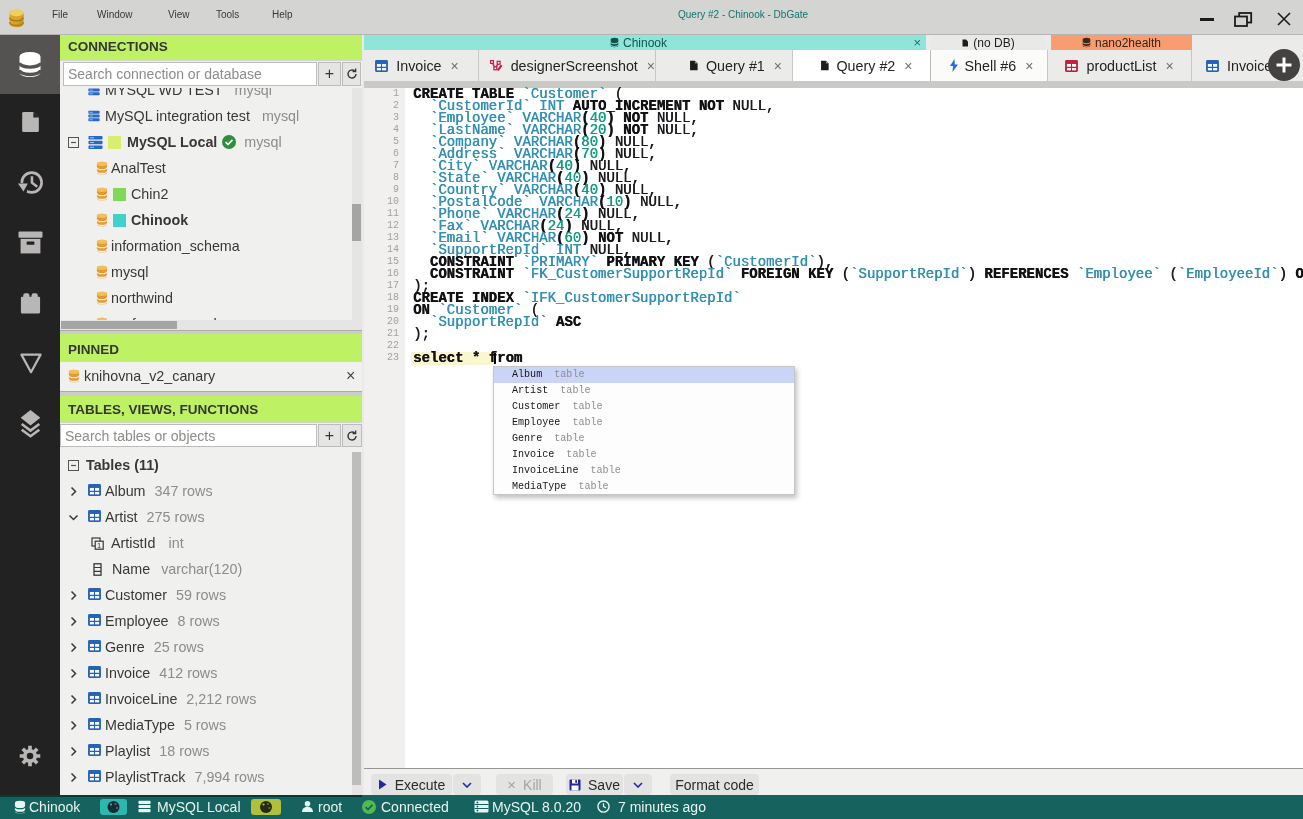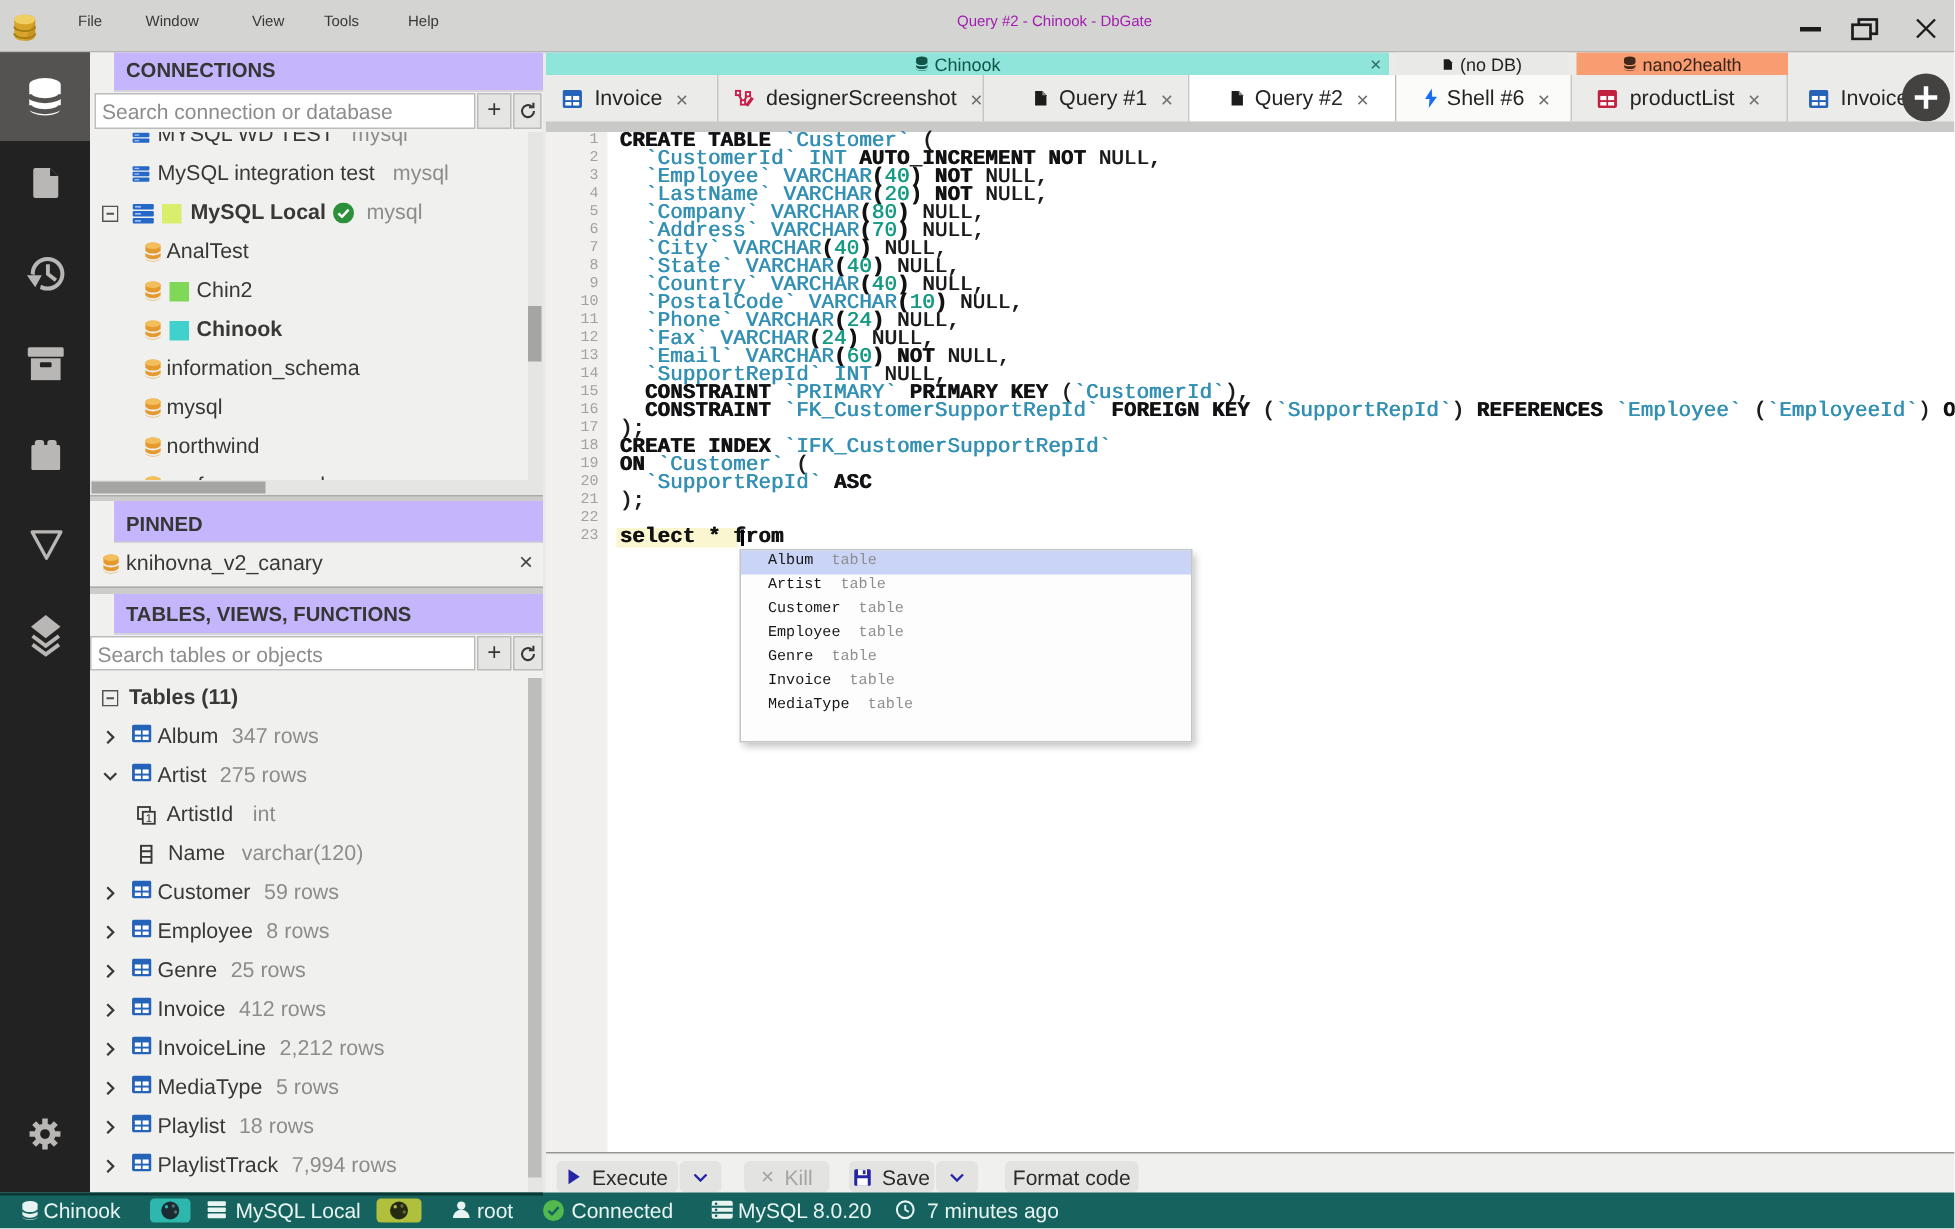--- a/index.html
+++ b/index.html
@@ -6,21 +6,21 @@
         font-family:"Liberation Sans",sans-serif;-webkit-font-smoothing:antialiased;}
   .abs{position:absolute;}
   
   #titlebar{left:0;top:0;width:1303px;height:34px;background:#d4d4d3;border-bottom:1px solid #b5b4b2;}
   .menu{position:absolute;top:9px;font-size:10px;color:#393837;}
   
   #iconbar{left:0;top:35px;width:60px;height:760px;background:#232222;}
   .ibicon{position:absolute;left:17px;}
   
   #leftpanel{left:60px;top:35px;width:302px;height:760px;background:#f0f0ef;}
-  .phead{position:absolute;left:16px;width:302px;height:25px;background:#c4b5fd;border-bottom:1px solid #d4d4d2;}
+  .phead{position:absolute;left:0;width:302px;height:25px;background:#bef264;border-bottom:1px solid #d4d4d2;}
   .phead span{position:absolute;left:8px;top:4px;font-size:13.5px;font-weight:bold;color:#363635;}
   .srch{position:absolute;background:#fff;border:1px solid #bcbcba;font-size:14px;color:#8c8c8a;
         padding-left:4px;display:flex;align-items:center;box-sizing:border-box;}
   .sbtn{position:absolute;background:#e5e5e3;border:1px solid #bcbcba;box-sizing:border-box;
         display:flex;align-items:center;justify-content:center;color:#363635;}
   .row{position:absolute;height:26px;display:flex;align-items:center;font-size:14.3px;color:#393837;white-space:nowrap;}
   .meta{color:#8c8c8a;}
   .csq{width:13px;height:13px;display:inline-block;}
   
   #tabzone{left:364px;top:35px;width:939px;height:53px;background:#ebebe9;}
@@ -52,21 +52,21 @@
       <path d="M1.5 4 a7 3.2 0 0 1 14 0 v11 a7 3.2 0 0 1 -14 0 z" fill="#d9a528"></path>
       <ellipse cx="8.5" cy="4" rx="7" ry="3.2" fill="#f0cf62"></ellipse>
       <path d="M1.5 8.6 a7 3.2 0 0 0 14 0 M1.5 13.2 a7 3.2 0 0 0 14 0" fill="none" stroke="#9c7a18" stroke-width="1.2"></path>
       <path d="M15.5 4 v11 a7 3.2 0 0 1 -7 3.2 v0" fill="#b5851c" opacity="0.45"></path>
     </svg>
     <span class="menu" style="left:52px">File</span>
     <span class="menu" style="left:97px">Window</span>
     <span class="menu" style="left:168px">View</span>
     <span class="menu" style="left:216px">Tools</span>
     <span class="menu" style="left:272px">Help</span>
-    <span class="menu" style="left:638px;color:#a21caf">Query #2 - Chinook - DbGate</span>
+    <span class="menu" style="left:678px;color:#0f766e">Query #2 - Chinook - DbGate</span>
     <div class="abs" style="left:1200px;top:17.5px;width:14px;height:3px;background:#1c1c1c"></div>
     <svg class="abs" style="left:1234px;top:12px" width="19" height="15" viewBox="0 0 19 15">
       <rect x="5.2" y="1" width="12" height="9.5" fill="none" stroke="#1c1c1c" stroke-width="1.8"></rect>
       <rect x="1" y="4.5" width="12" height="9.5" fill="#d4d4d3" stroke="#1c1c1c" stroke-width="1.8"></rect>
     </svg>
     <svg class="abs" style="left:1276px;top:11px" width="16" height="16" viewBox="0 0 16 16">
       <path d="M2 2 L14 14 M14 2 L2 14" stroke="#1c1c1c" stroke-width="1.6"></path>
     </svg>
   </div>
   <div class="abs" id="iconbar">
@@ -592,20 +592,21 @@
 
 <span class="k">select</span> <span class="k">*</span> <span class="k">from</span> </pre>
     <div class="abs" style="left:130px;top:264.5px;width:2px;height:11.5px;background:#000"></div>
     <div class="abs" id="dropdown" style="left:129px;top:278px;width:302px;height:129px;background:#fdfdfd;border:1px solid #c6c6c6;box-shadow:2px 3px 5px rgba(0,0,0,0.25);box-sizing:border-box;font-family:'Liberation Mono',monospace;font-size:10.07px;line-height:16px">
         <div class="dr" style="background:#c9d4f6">Album  <span>table</span></div>
         <div class="dr">Artist  <span>table</span></div>
         <div class="dr">Customer  <span>table</span></div>
         <div class="dr">Employee  <span>table</span></div>
         <div class="dr">Genre  <span>table</span></div>
         <div class="dr">Invoice  <span>table</span></div>
+        <div class="dr">InvoiceLine  <span>table</span></div>
         <div class="dr">MediaType  <span>table</span></div>
       </div>
   </div>
   <div class="abs" id="toolbar">
     <div class="tbtn" style="left:7px;width:81px">
       <svg width="9" height="11" viewBox="0 0 9 11" style="margin-right:8px">
           <path d="M1 0.5 L8.5 5.5 L1 10.5 z" fill="#2525a8"></path>
         </svg>Execute
     </div>
     <div class="tbtn" style="left:89px;width:28px">

